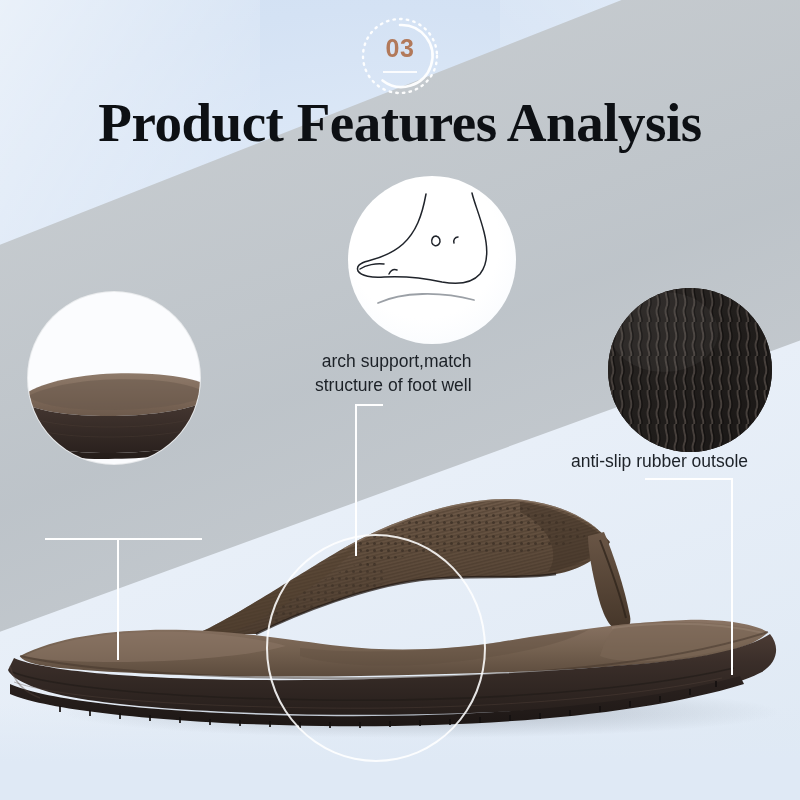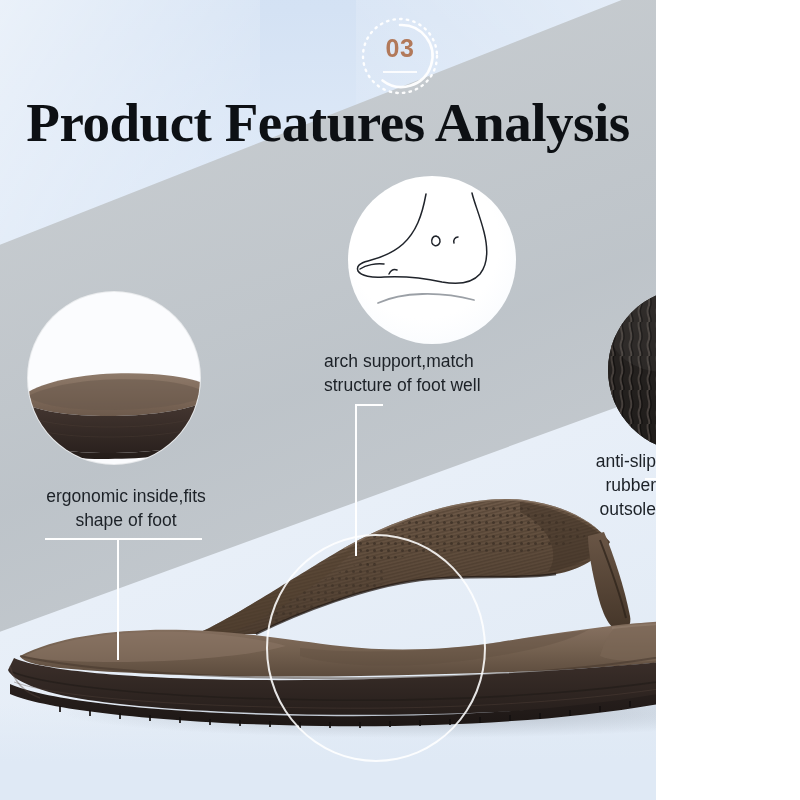--- a/index.html
+++ b/index.html
@@ -2,21 +2,21 @@
 <html><head>
 <meta charset="utf-8">
 <style>
   html, body {
     margin: 0;
     padding: 0;
     background: #ffffff;
   }
   #canvas {
     position: relative;
-    width: 656px;
+    width: 800px;
     height: 800px;
     overflow: hidden;
     font-family: "Liberation Sans", sans-serif;
     background: #dce8f7;
   }
 
   
   .bg-base {
     position: absolute;
     inset: 0;
@@ -152,23 +152,23 @@
   
   .label {
     position: absolute;
     font-family: "Liberation Sans", sans-serif;
     font-size: 17.5px;
     line-height: 24px;
     color: #1c2127;
     white-space: pre-line;
   }
   #label-arch {
-    left: 324px;
+    left: 315px;
     top: 349px;
-    text-align: left;
+    text-align: right;
   }
   #label-outsole {
     left: 571px;
     top: 449px;
     text-align: right;
   }
   #label-ergonomic {
     left: 22px;
     top: 484px;
     width: 208px;
@@ -433,16 +433,14 @@
 
   <div class="conn conn-h" style="left:355px; top:404px; width:28px;"></div>
   <div class="conn conn-v" style="left:355px; top:404px; height:152px;"></div>
 
   <div class="conn conn-h" style="left:645px; top:478px; width:88px;"></div>
   <div class="conn conn-v" style="left:731px; top:478px; height:197px;"></div>
 
   <div class="label" id="label-arch">arch support,match
 structure of foot well</div>
   <div class="label" id="label-outsole">anti-slip rubber outsole</div>
-  <div class="label" id="label-ergonomic">ergonomic inside,fits
-shape of foot</div>
 
 </div>
 
 </body></html>

